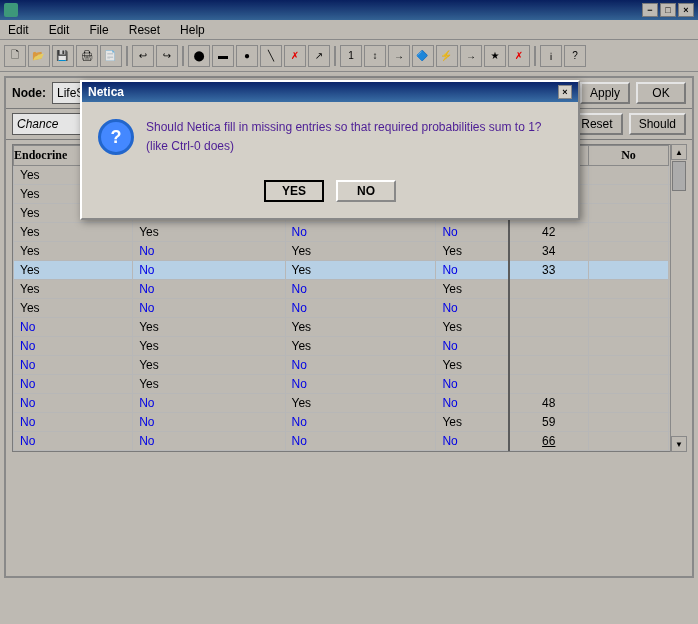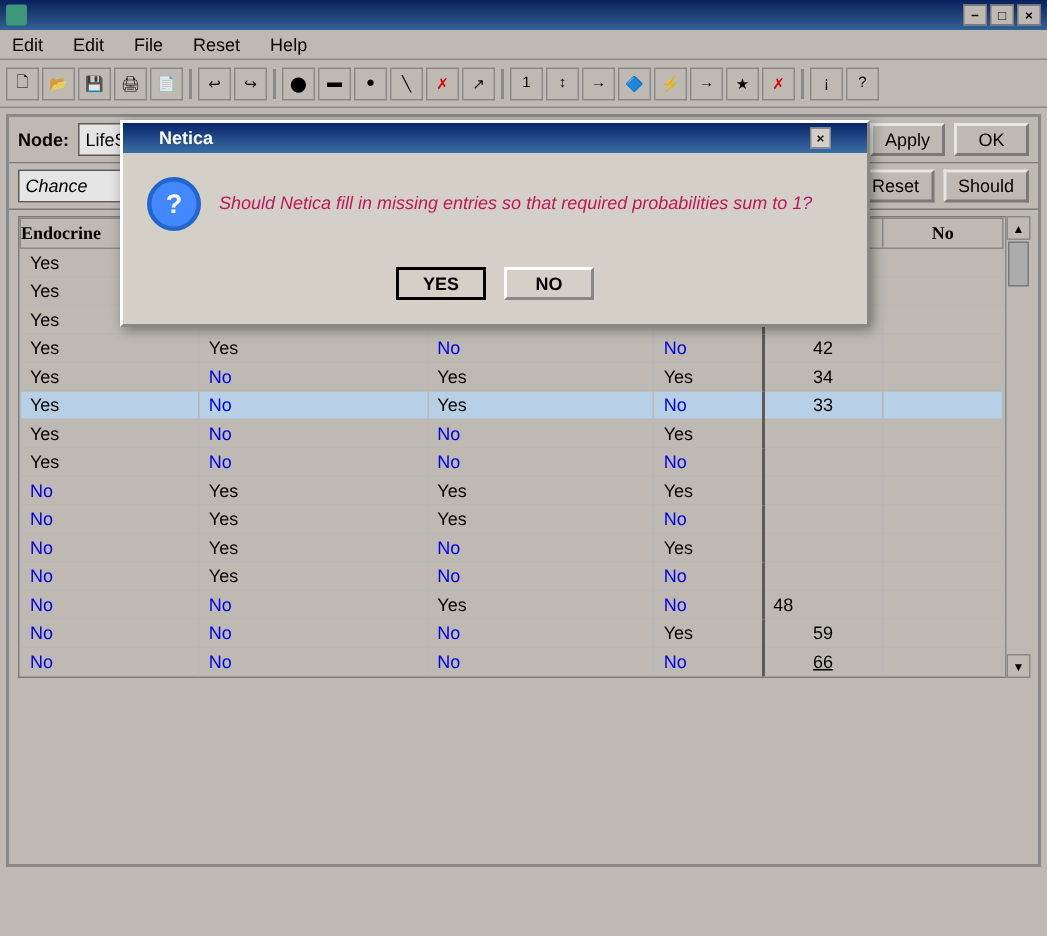--- a/index.html
+++ b/index.html
@@ -179,21 +179,21 @@
       position: absolute;
       top: 80px;
       left: 80px;
     }
     .dialog-title {
       background: linear-gradient(to bottom, #0a246a, #3a6ea5);
       color: white;
       height: 20px;
       display: flex;
       align-items: center;
-      padding: 0 24px;
+      padding: 0 6px;
       font-size: 12px;
       font-weight: bold;
     }
     .dialog-close {
       margin-left: auto;
       width: 14px;
       height: 14px;
       background: #d4d0c8;
       border: 1px solid #888;
       font-size: 9px;
@@ -219,22 +219,21 @@
       align-items: center;
       justify-content: center;
       color: white;
       font-size: 18px;
       font-weight: bold;
       flex-shrink: 0;
     }
     .dialog-text {
       font-size: 12px;
       line-height: 1.6;
-      color: #be185d;
-      font-style: italic;
+      color: #4c1d95;
     }
     .dialog-buttons {
       display: flex;
       justify-content: center;
       gap: 12px;
       padding: 8px 16px 16px;
     }
     .dialog-btn {
       min-width: 60px;
       height: 22px;
@@ -449,21 +448,21 @@
               <td style="color: blue;">No</td>
               <td class="col-divider" style="text-align: center;"></td>
               <td style="text-align: center;"></td>
               <td style="background: rgb(212, 208, 200);"></td>
             </tr>
             <tr>
               <td style="color: blue;">No</td>
               <td style="color: blue;">No</td>
               <td style="color: black;">Yes</td>
               <td style="color: blue;">No</td>
-              <td class="col-divider" style="">48</td>
+              <td class="col-divider" style="text-align: center;">48</td>
               <td style="text-align: center;"></td>
               <td style="background: rgb(212, 208, 200);"></td>
             </tr>
             <tr>
               <td style="color: blue;">No</td>
               <td style="color: blue;">No</td>
               <td style="color: blue;">No</td>
               <td style="color: black;">Yes</td>
               <td class="col-divider" style="text-align: center;">59</td>
               <td style="text-align: center;"></td>
@@ -497,20 +496,21 @@
     <div class="dialog-title">
       <span>Netica</span>
       <div class="dialog-close">×</div>
     </div>
     <div class="dialog-body">
       <div class="dialog-icon">
         <span>?</span>
       </div>
       <div class="dialog-text">
         <div>Should Netica fill in missing entries so that required probabilities sum to 1?</div>
+        <div>(like Ctrl-0 does)</div>
       </div>
     </div>
     <div class="dialog-buttons">
       <button class="dialog-btn default-btn">YES</button>
       <button class="dialog-btn">NO</button>
     </div>
   </div>
 </div>
 
 </body></html>

